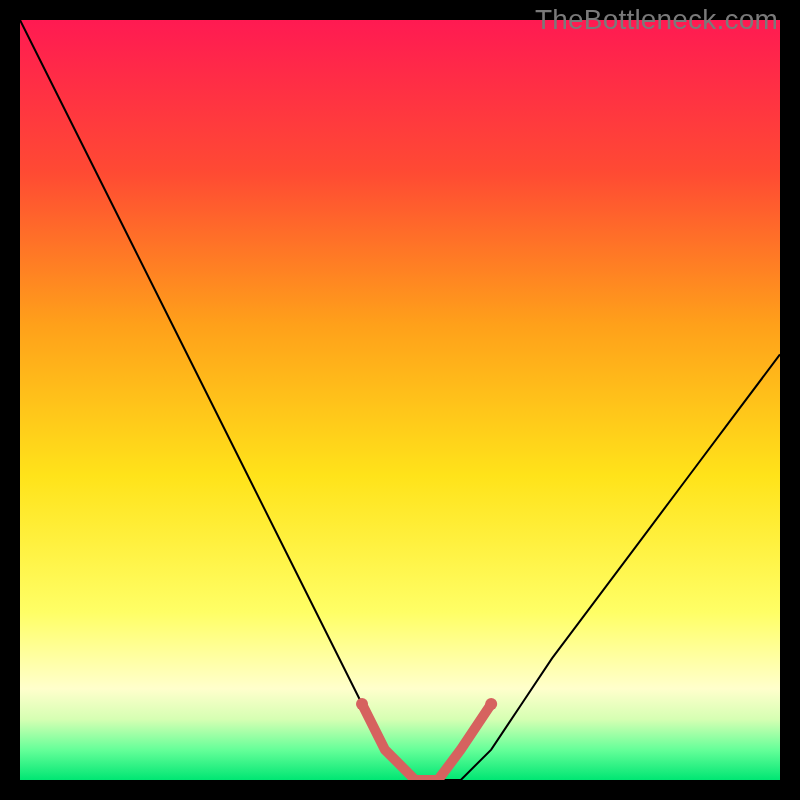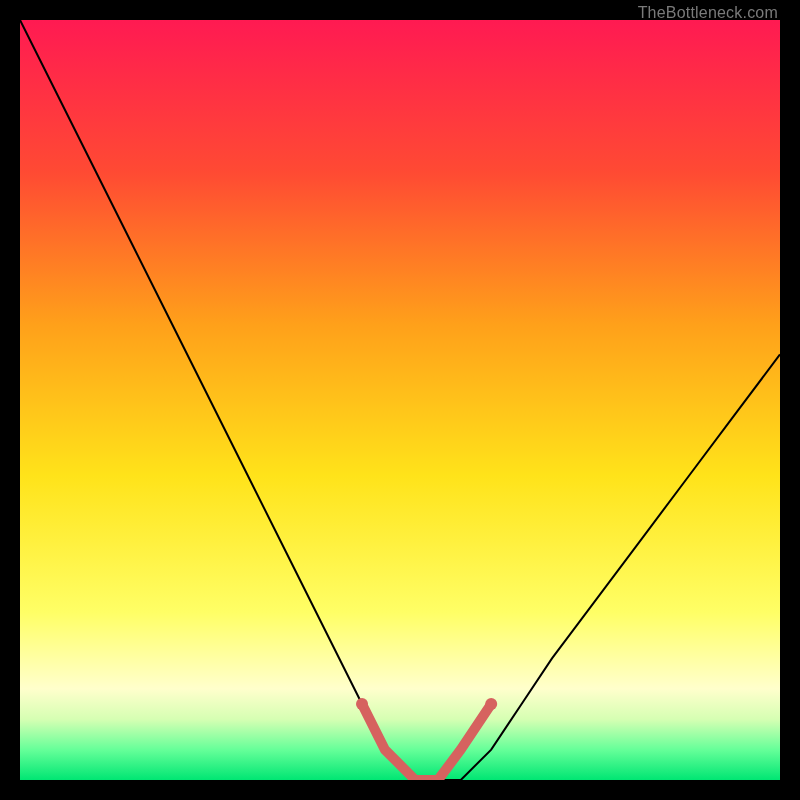--- a/index.html
+++ b/index.html
@@ -24,21 +24,21 @@
     left: 0;
     top: 0;
     width: 760px;
     height: 760px;
   }
   .watermark {
     position: absolute;
     top: 4px;
     right: 22px;
     color: #7a7a7a;
-    font-size: 16px;
+    font-size: 28px;
     font-weight: 500;
     letter-spacing: 0.2px;
     z-index: 50;
   }
   svg {
     display: block;
   }
 </style>
 </head>
 <body>

